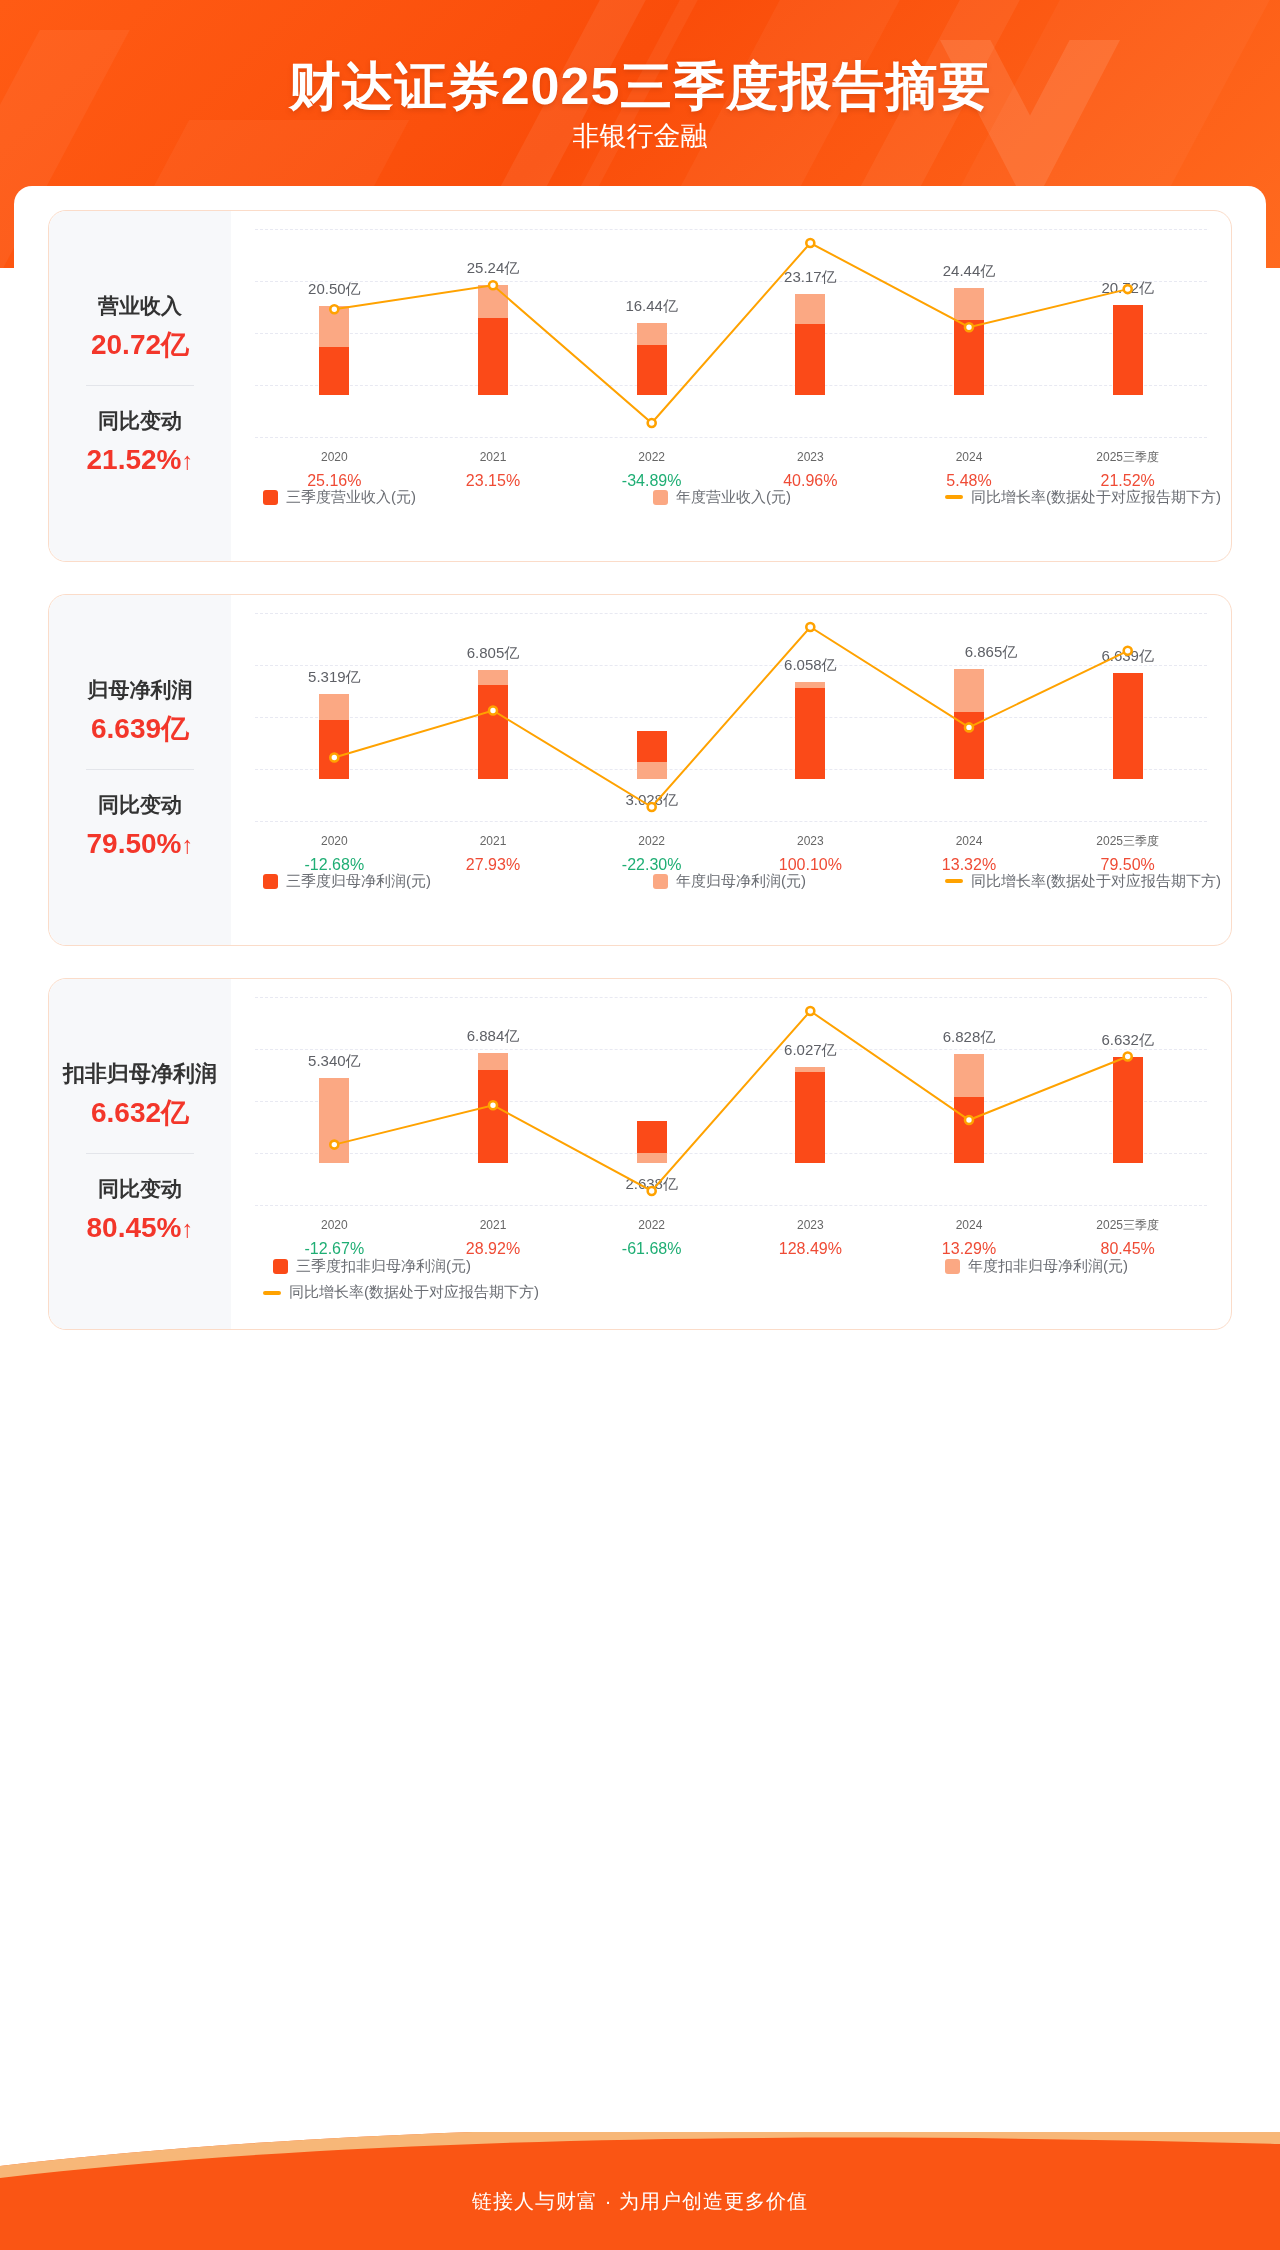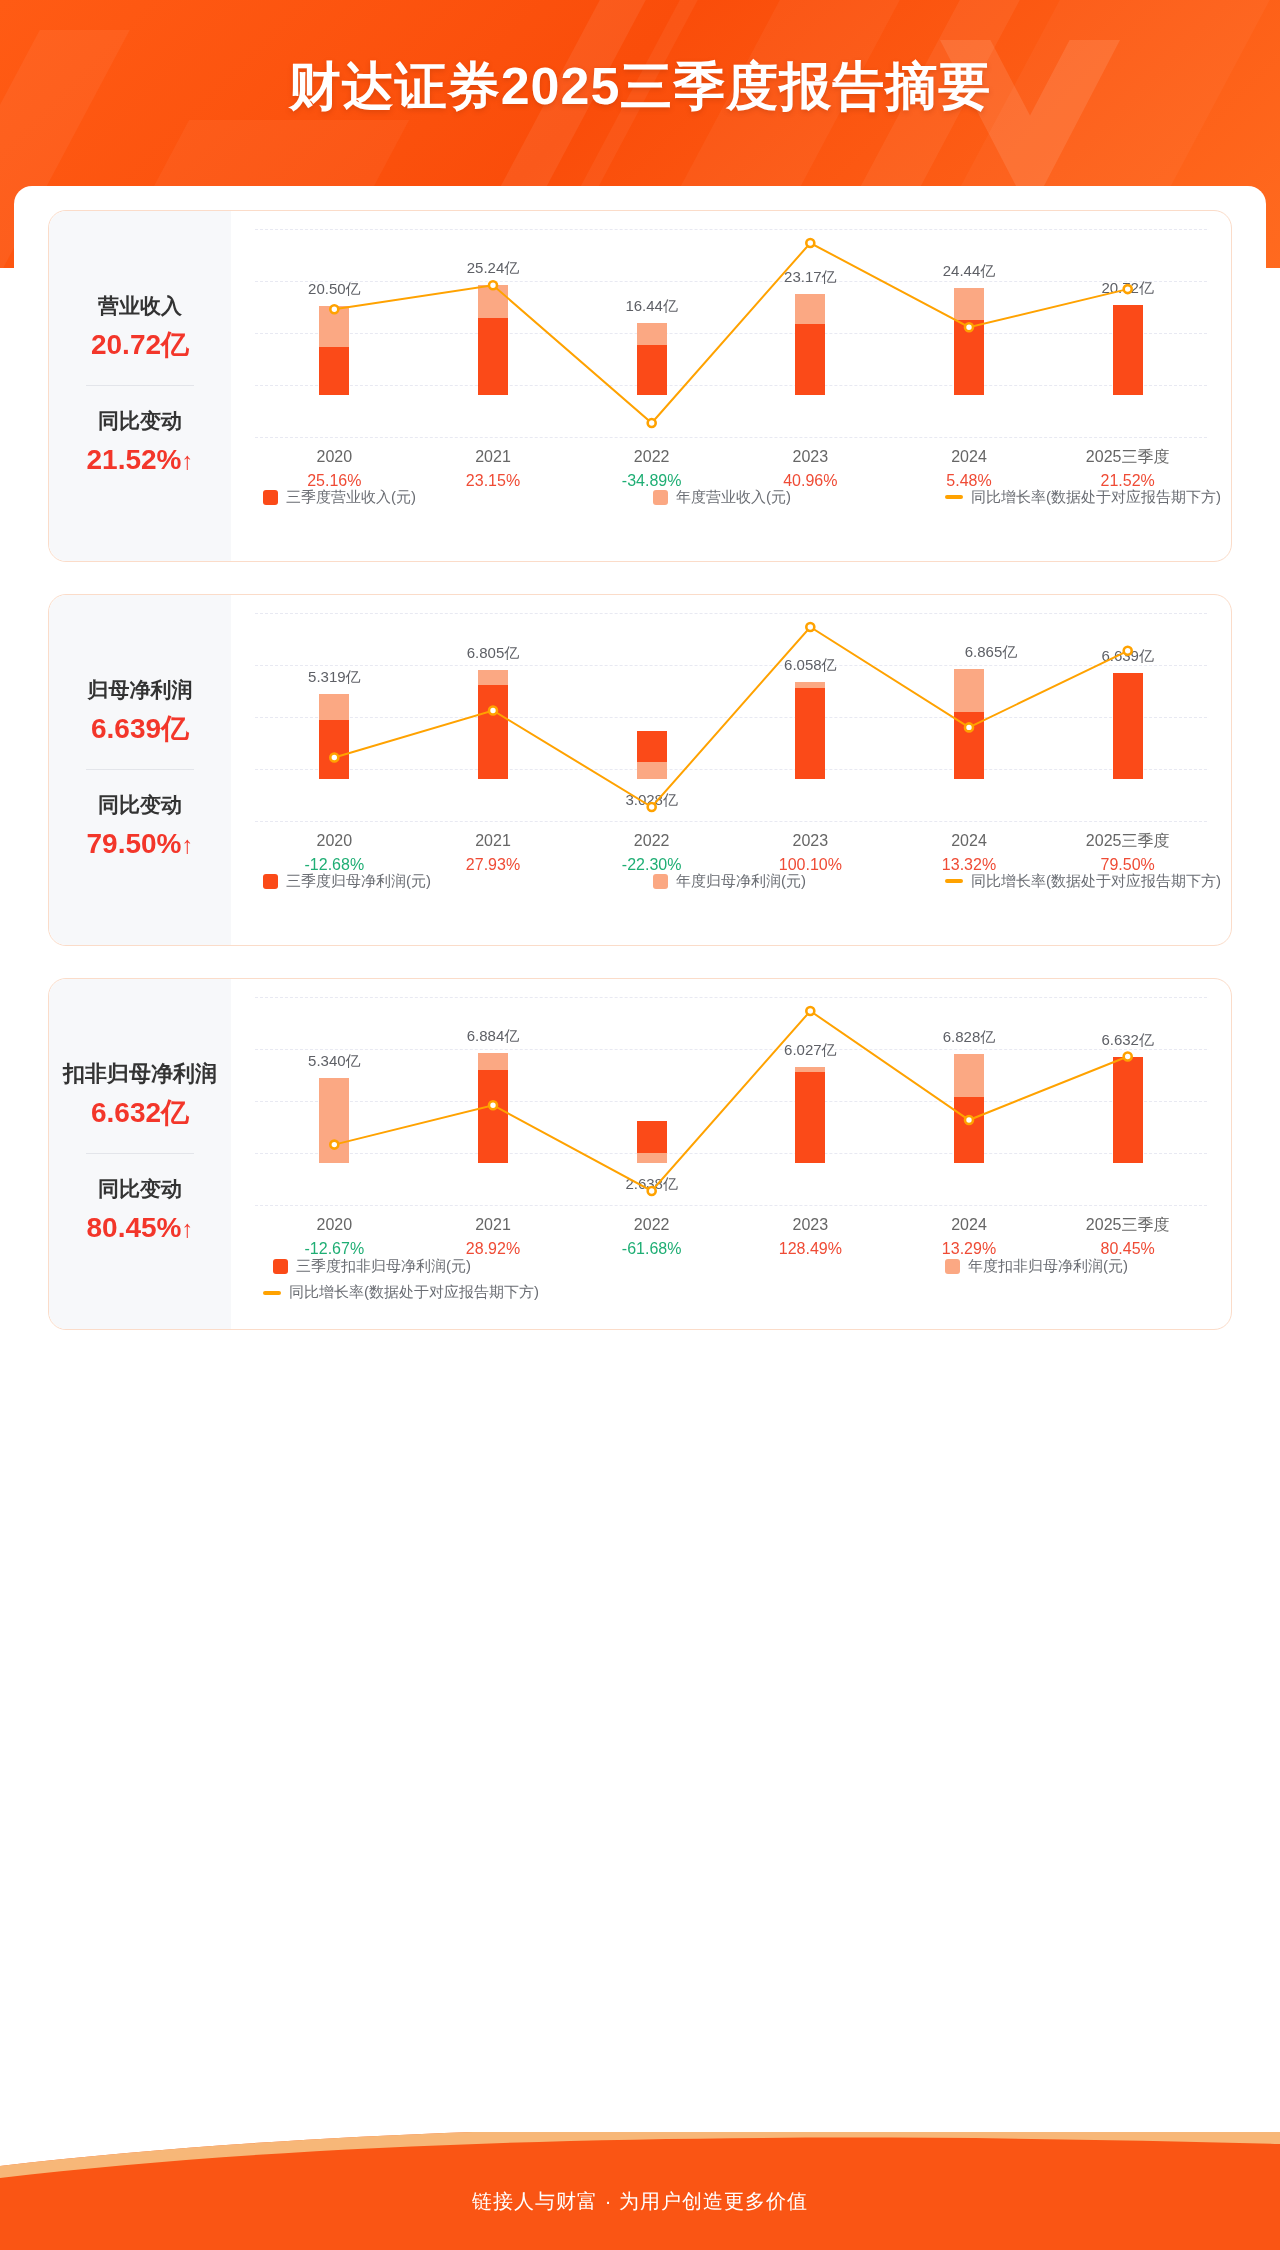--- a/index.html
+++ b/index.html
@@ -180,21 +180,21 @@
     top: 234px;
     height: 56px;
   }
   .axis-col {
     position: absolute;
     transform: translateX(-50%);
     text-align: center;
     white-space: nowrap;
   }
   .axis-year {
-    font-size: 16px;
+    font-size: 12px;
     color: #666666;
     line-height: 24px;
   }
   .axis-pct {
     font-size: 16px;
     line-height: 24px;
   }
   .pct-up { color: #ef4b35; }
   .pct-down { color: #1fae74; }
 
@@ -371,20 +371,21 @@
   <div class="header">
     <div class="hdr-band b1"></div>
     <div class="hdr-band b2"></div>
     <div class="hdr-band b3"></div>
     <div class="hdr-band b4"></div>
     <div class="hdr-band b5"></div>
     <div class="hdr-band b6"></div>
     <div class="hdr-band b7"></div>
     <div class="hdr-chev"></div>
     <div class="hdr-title">财达证券2025三季度报告摘要</div>
+    <div class="hdr-sub">非银行金融</div>
   </div>
 
   <div class="body-card">
 
     <div class="section" id="sec0">
       <div class="sec-left">
         <div class="sec-metric">
           <div class="sec-metric-label">营业收入</div>
           <div class="sec-metric-value">20.72亿</div>
         </div>

